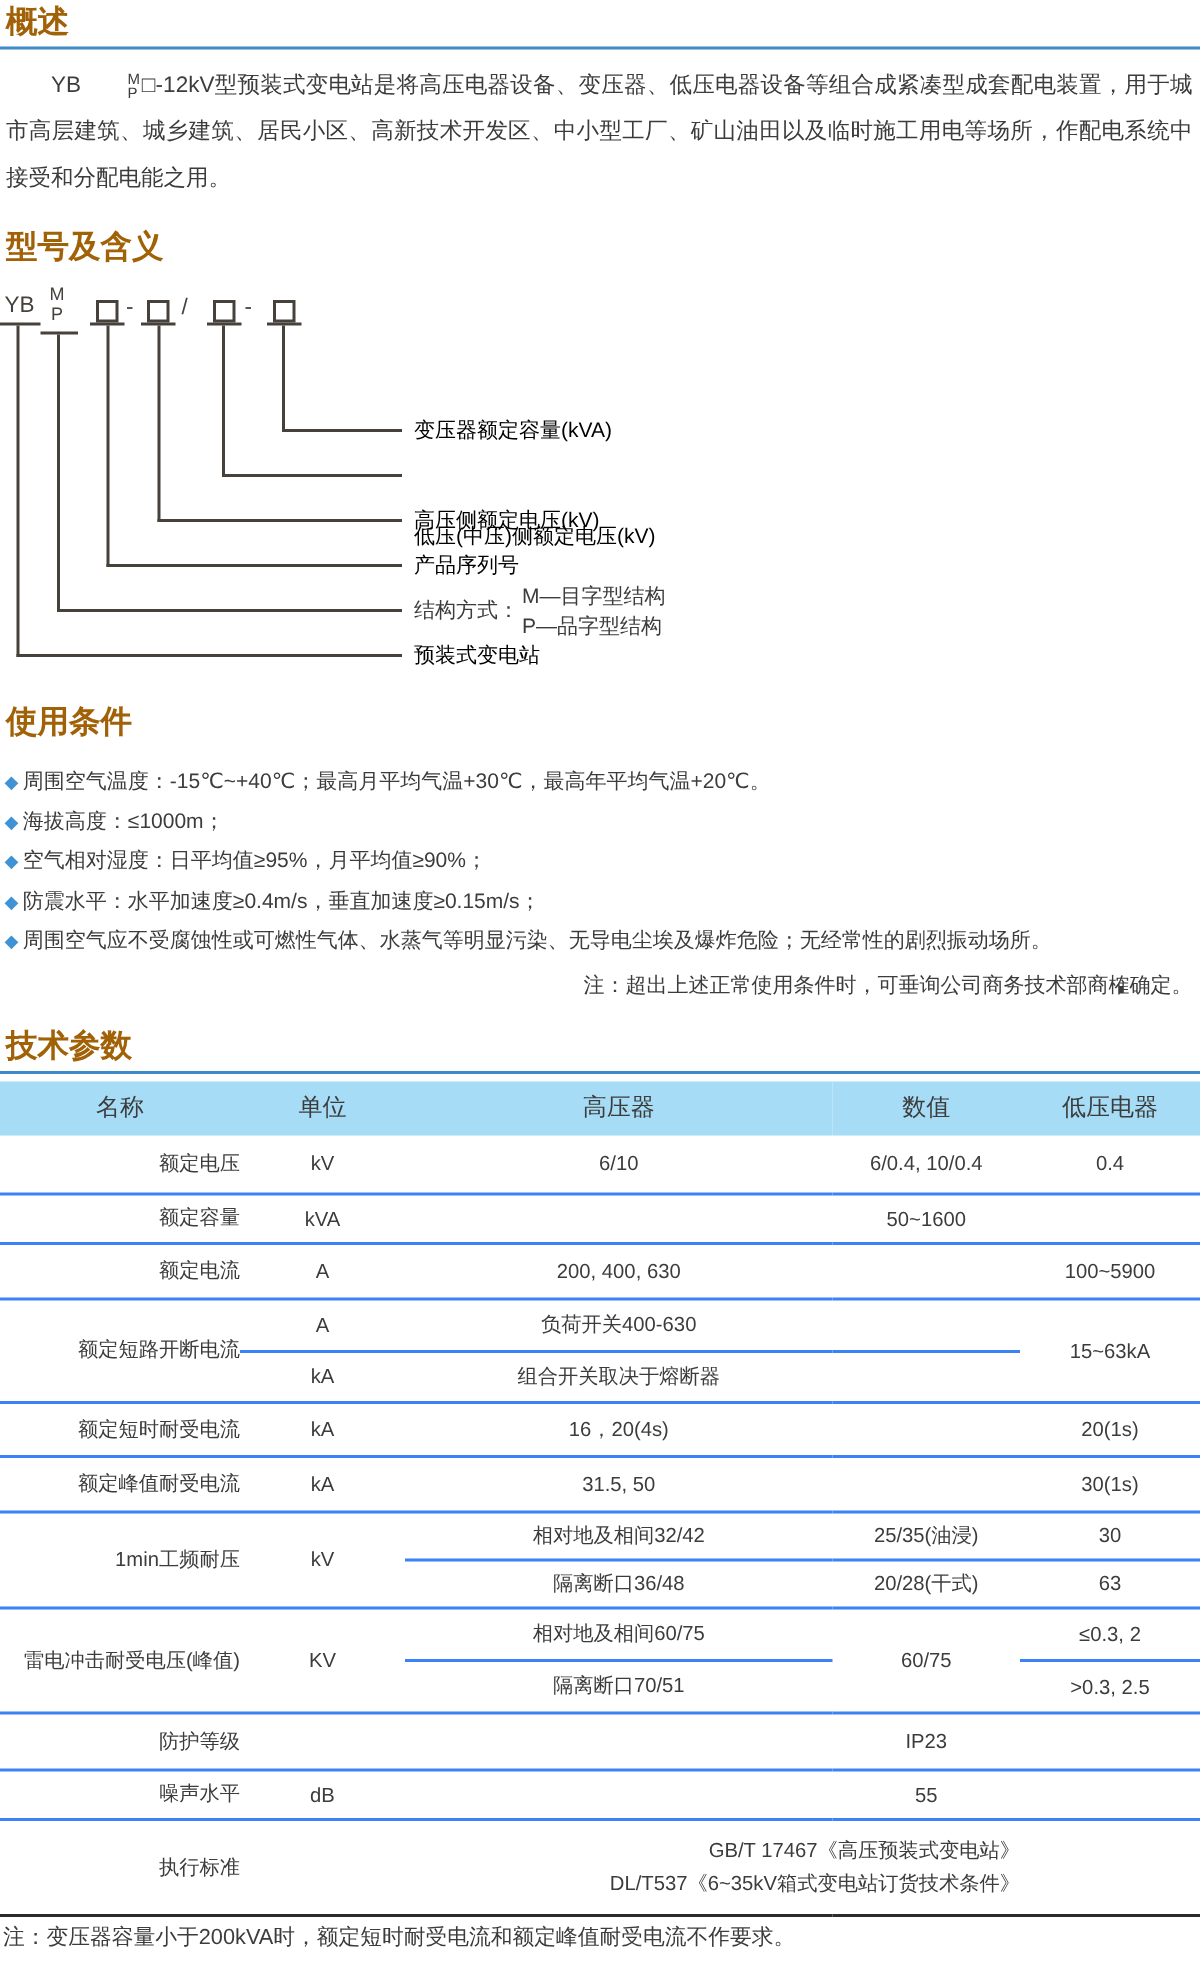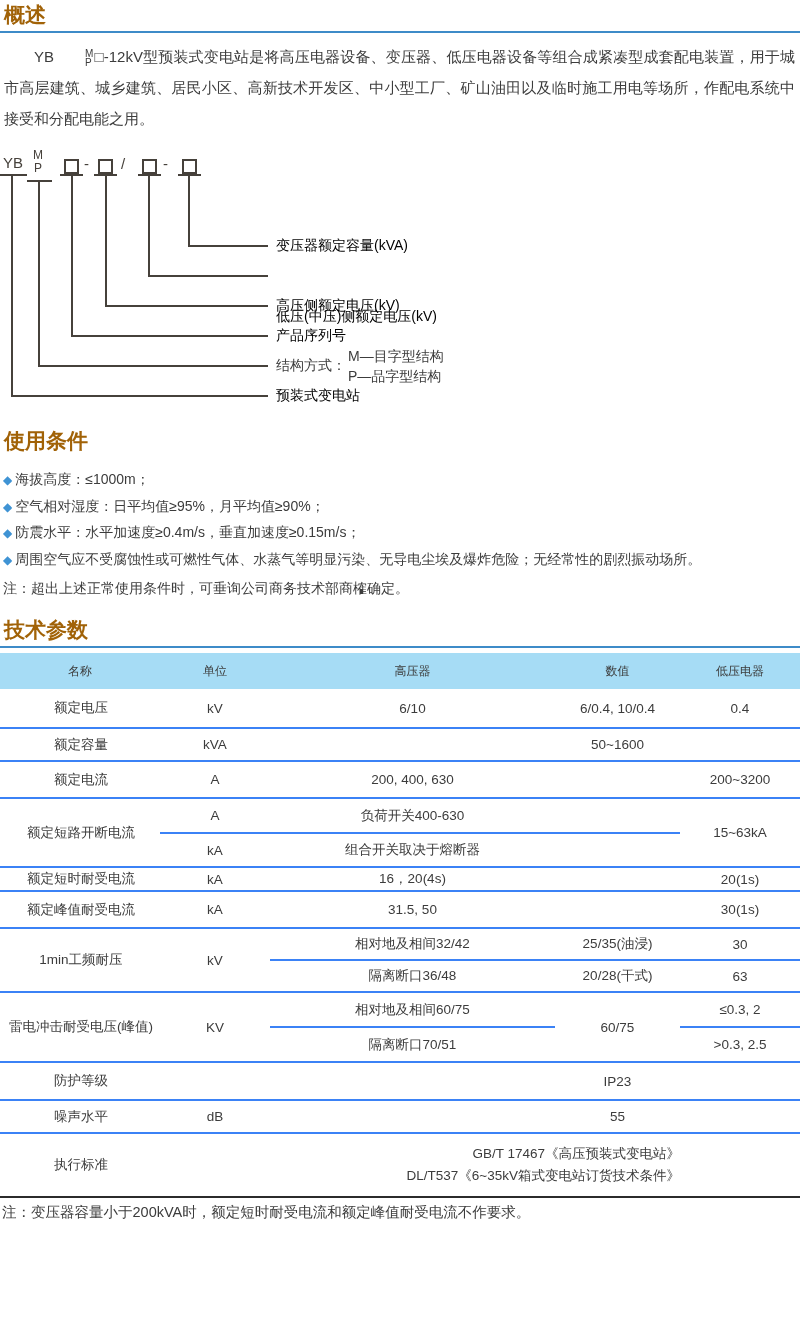--- a/index.html
+++ b/index.html
@@ -39,55 +39,56 @@
   .dgm-h { position:absolute; height:2px; background:#46413b; }
   .dgm-label { position:absolute; left:276px; font-size:14px; color:#000000; white-space:nowrap; }
   .dgm-structure { position:absolute; left:276px; display:flex; align-items:center; font-size:14px; }
   .dgm-structure .opts { margin-left:2px; }
   .dgm-structure .opts span { display:block; line-height:20px; }
 
   
   .conditions-body { padding:10px 5px 0 3px; }
   .cond-item { font-size:14px; line-height:25.5px; margin:0; }
   .cond-item .diamond { color:#3f93d4; font-size:12px; margin-right:3px; }
-  .cond-note { font-size:14px; line-height:26px; margin-top:2px; }
+  .cond-note { font-size:14px; line-height:26px; margin-top:2px;text-align:right; }
 
   
   table.params {
     width:800px; border-collapse:collapse; table-layout:fixed;
     font-size:13.5px; color:#3c3c3c; margin-top:5px;
   }
   table.params th {
-    background:#a6dcf5; font-weight:normal; font-size:12px;
+    background:#a6dcf5; font-weight:normal; font-size:16px;
     height:36px; text-align:center; padding:0;margin-top:40px;
   }
   table.params td {
     text-align:center; vertical-align:middle; padding:0; white-space:nowrap;
   }
-  table.params td.name { text-align:center; padding-left:2px;margin-top:32px; }
+  table.params td.name { text-align:right; padding-left:2px;margin-top:32px; }
   .bt { border-top:2px solid #3b82f6; }
   tr.last td { border-bottom:2px solid #2b2b2b;text-align:right; }
   .std-line { line-height:22px; }
 
   .bottom-note { font-size:14.5px; line-height:20px; margin:4px 0 0 2px; }
 </style>
 </head>
 <body>
 
 <div class="page">
 
   <section>
     <h2 class="sec-title">概述</h2>
     <div class="title-rule"></div>
     <div class="overview-body">
       <p class="para"><span>YB</span><span class="mp-stack"><span>M</span><span>P</span></span><span>□-12kV型预装式变电站是将高压电器设备、变压器、低压电器设备等组合成紧凑型成套配电装置，用于城市高层建筑、城乡建筑、居民小区、高新技术开发区、中小型工厂、矿山油田以及临时施工用电等场所，作配电系统中接受和分配电能之用。</span></p>
     </div>
   </section>
 
   <section style="margin-top:16px;">
+    <h2 class="sec-title">型号及含义</h2>
 
     <div class="diagram">
 
       <span class="dgm-text" style="left:3px; top:4px;">YB</span>
       <div class="dgm-bar" style="left:0; top:24px; width:27px;"></div>
       <span class="dgm-small" style="left:33px; top:-1px;">M</span>
       <span class="dgm-small" style="left:34px; top:12px;">P</span>
       <div class="dgm-bar" style="left:27px; top:30px; width:25px;"></div>
       <div class="dgm-box" style="left:64px; top:9px;"></div>
       <div class="dgm-bar" style="left:60px; top:24px; width:23px;"></div>
@@ -126,20 +127,21 @@
           <span>P—品字型结构</span>
         </span>
       </div>
       <span class="dgm-label" style="top:237px;">预装式变电站</span>
     </div>
   </section>
 
   <section style="margin-top:14px;">
     <h2 class="sec-title">使用条件</h2>
     <div class="conditions-body">
+      <p class="cond-item"><span class="diamond">◆</span><span>周围空气温度：-15℃~+40℃；最高月平均气温+30℃，最高年平均气温+20℃。</span></p>
       <p class="cond-item"><span class="diamond">◆</span><span>海拔高度：≤1000m；</span></p>
       <p class="cond-item"><span class="diamond">◆</span><span>空气相对湿度：日平均值≥95%，月平均值≥90%；</span></p>
       <p class="cond-item"><span class="diamond">◆</span><span>防震水平：水平加速度≥0.4m/s，垂直加速度≥0.15m/s；</span></p>
       <p class="cond-item"><span class="diamond">◆</span><span>周围空气应不受腐蚀性或可燃性气体、水蒸气等明显污染、无导电尘埃及爆炸危险；无经常性的剧烈振动场所。</span></p>
       <p class="cond-note">注：超出上述正常使用条件时，可垂询公司商务技术部商榷确定。</p>
     </div>
   </section>
 
   <section style="margin-top:8px;">
     <h2 class="sec-title">技术参数</h2>
@@ -173,35 +175,35 @@
         <td class="bt">kVA</td>
         <td class="bt"></td>
         <td class="bt">50~1600</td>
         <td class="bt"></td>
       </tr>
       <tr style="height:37px;">
         <td class="name bt">额定电流</td>
         <td class="bt">A</td>
         <td class="bt">200, 400, 630</td>
         <td class="bt"></td>
-        <td class="bt">200~3200</td>
+        <td class="bt">100~5900</td>
       </tr>
       <tr style="height:35px;">
         <td class="name bt" rowspan="2">额定短路开断电流</td>
         <td class="bt">A</td>
         <td class="bt">负荷开关400-630</td>
         <td class="bt"></td>
         <td class="bt" rowspan="2">15~63kA</td>
       </tr>
       <tr style="height:34px;">
         <td class="bt">kA</td>
         <td class="bt">组合开关取决于熔断器</td>
         <td class="bt"></td>
       </tr>
-      <tr style="height:24px;">
+      <tr style="height:36px;">
         <td class="name bt">额定短时耐受电流</td>
         <td class="bt">kA</td>
         <td class="bt">16，20(4s)</td>
         <td class="bt"></td>
         <td class="bt">20(1s)</td>
       </tr>
       <tr style="height:37px;">
         <td class="name bt">额定峰值耐受电流</td>
         <td class="bt">kA</td>
         <td class="bt">31.5, 50</td>

